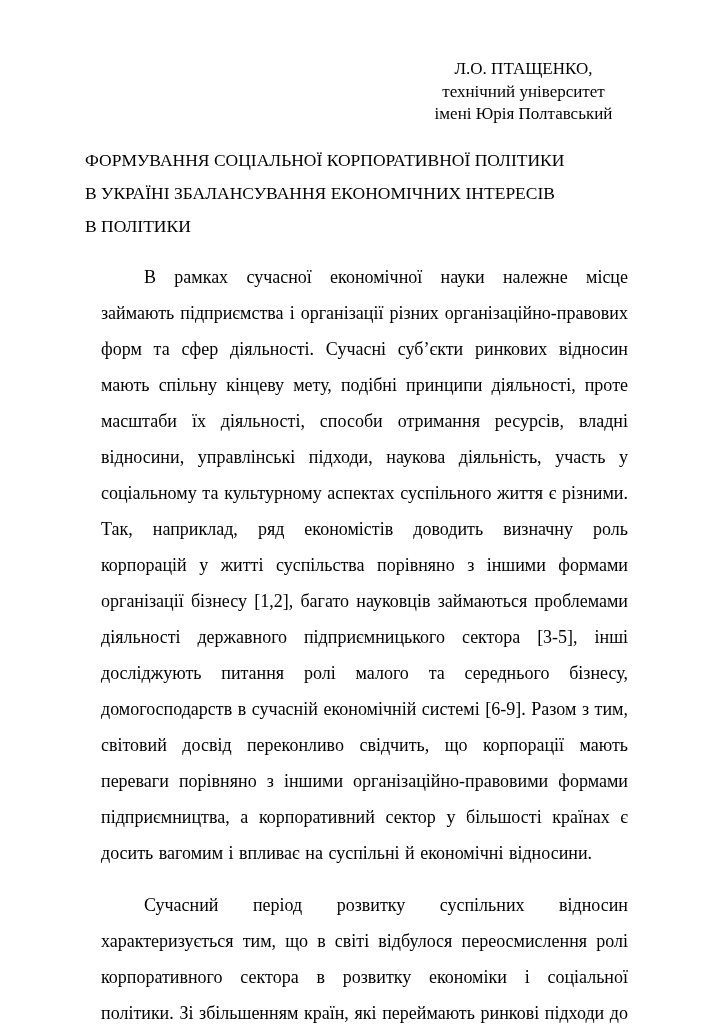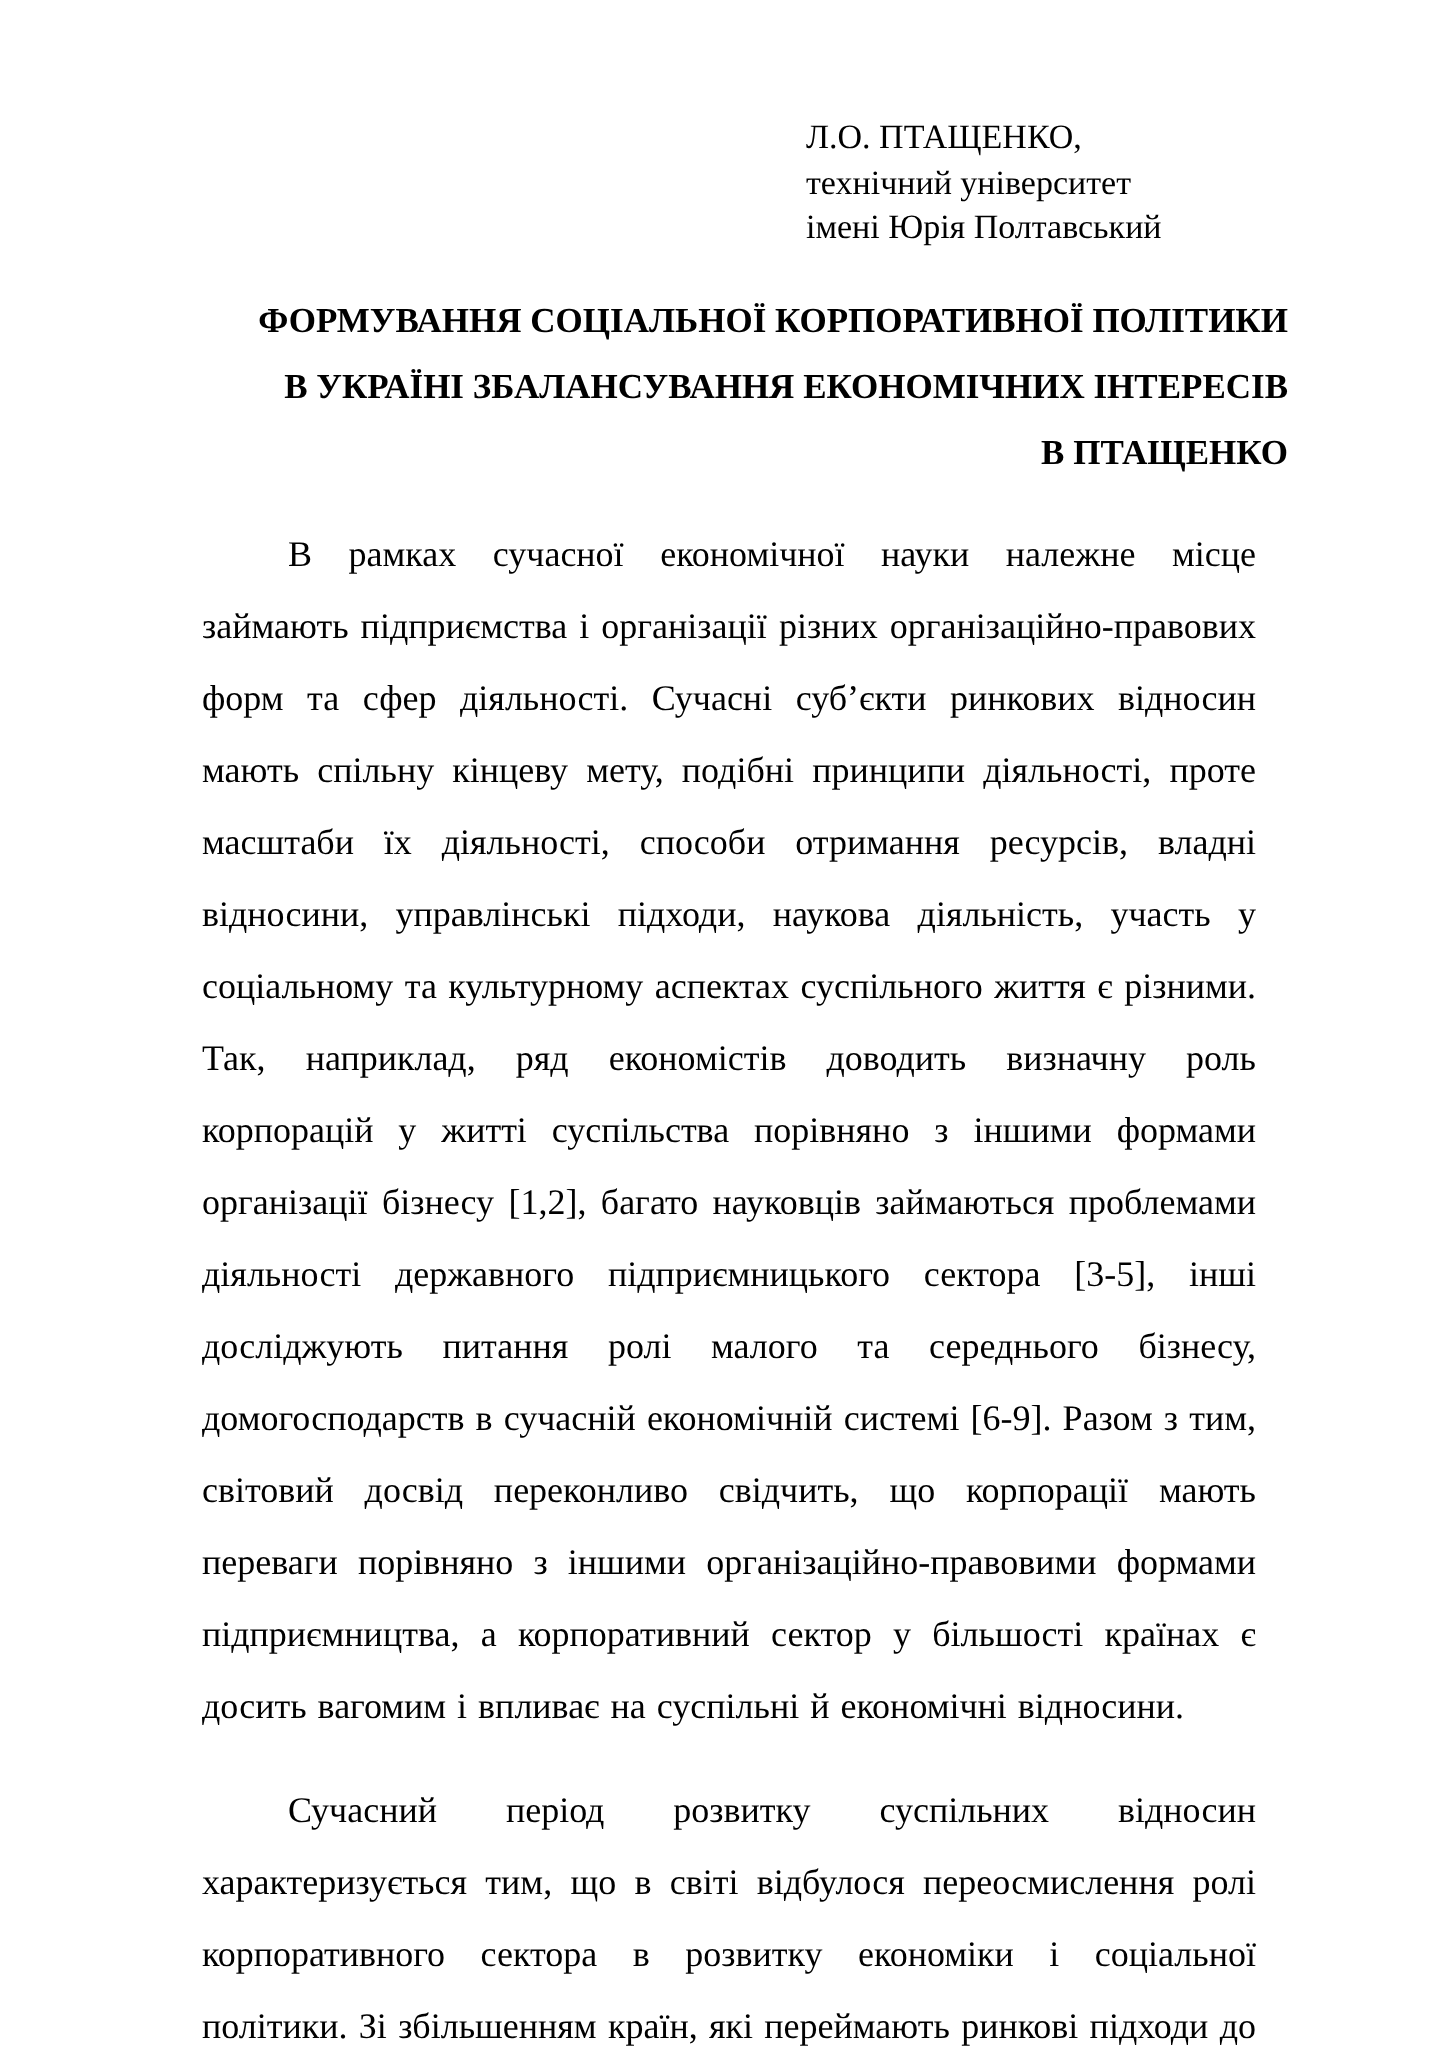--- a/index.html
+++ b/index.html
@@ -17,27 +17,28 @@
     font-family: "Liberation Serif", "DejaVu Serif", serif;
     padding: 58px 80px 40px 85px;
     overflow: hidden;
   }
   .author-block {
     margin-left: 318px;
     font-size: 17px;
     line-height: 22.5px;
     margin-bottom: 18px;
     white-space: nowrap;
+    text-align: center;
   }
   .author-line {
     display: block;
   }
   .doc-title {
-    text-align: right;
-    font-weight: bold;
+    text-align: left;
+    font-weight: normal;
     font-size: 17.5px;
     line-height: 33px;
     margin: 8px 0 4px 0;
   }
   .title-line {
     display: block;
   }
   .body-text p {
     margin: 16px;
     font-size: 18px;
@@ -54,21 +55,21 @@
 
   <div class="author-block">
     <span class="author-line">Л.О. ПТАЩЕНКО,</span>
     <span class="author-line">технічний університет</span>
     <span class="author-line">імені Юрія Полтавський</span>
   </div>
 
   <h1 class="doc-title">
     <span class="title-line">ФОРМУВАННЯ СОЦІАЛЬНОЇ КОРПОРАТИВНОЇ ПОЛІТИКИ</span>
     <span class="title-line">В УКРАЇНІ ЗБАЛАНСУВАННЯ ЕКОНОМІЧНИХ ІНТЕРЕСІВ</span>
-    <span class="title-line">В ПТАЩЕНКО</span>
+    <span class="title-line">В ПОЛІТИКИ</span>
   </h1>
 
   <div class="body-text">
     <p>В рамках сучасної економічної науки належне місце займають підприємства і організації різних організаційно-правових форм та сфер діяльності. Сучасні суб’єкти ринкових відносин мають спільну кінцеву мету, подібні принципи діяльності, проте масштаби їх діяльності, способи отримання ресурсів, владні відносини, управлінські підходи, наукова діяльність, участь у соціальному та культурному аспектах суспільного життя є різними. Так, наприклад, ряд економістів доводить визначну роль корпорацій у житті суспільства порівняно з іншими формами організації бізнесу [1,2], багато науковців займаються проблемами діяльності державного підприємницького сектора [3-5], інші досліджують питання ролі малого та середнього бізнесу, домогосподарств в сучасній економічній системі [6-9]. Разом з тим,  світовий досвід переконливо свідчить, що корпорації мають переваги порівняно з іншими організаційно-правовими формами підприємництва, а корпоративний сектор у більшості країнах є досить вагомим і впливає на суспільні й економічні відносини.</p>
     <p>Сучасний період розвитку суспільних відносин характеризується тим, що в світі відбулося переосмислення ролі корпоративного сектора в розвитку економіки і соціальної політики. Зі збільшенням країн, які переймають ринкові підходи до економічної політики, підвищується усвідомлення важливості корпорацій для економіки конкретної  країни і добробуту громадян. Адже, відносини власності, які формуються, в основному, в корпоративному секторі економіки, - це соціально-економічні відносини; вони зумовлюють історичну специфіку економічної системи, її соціальну структуру, систему влади.</p>
   </div>
 
 </div>
 
 </body></html>

